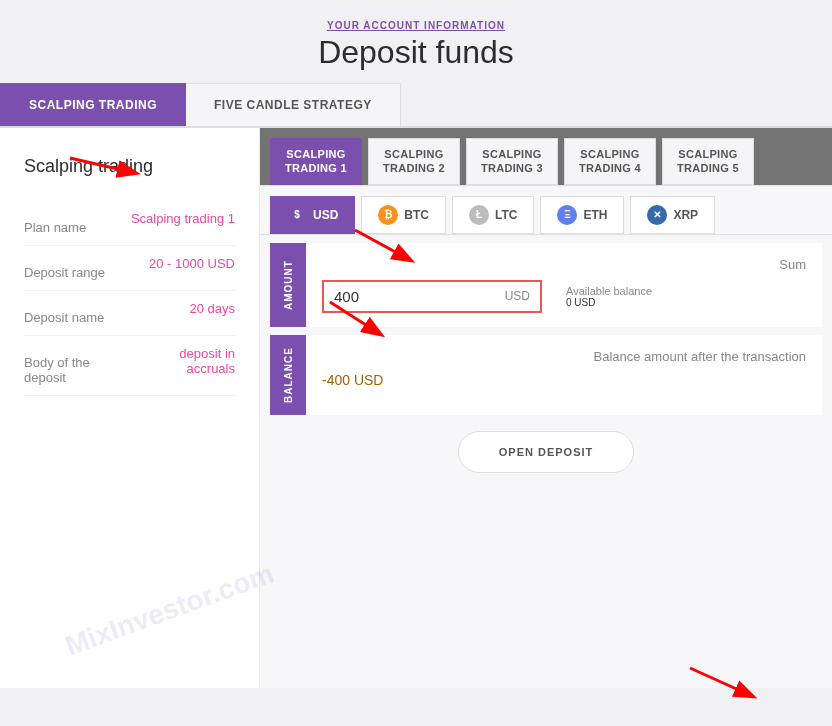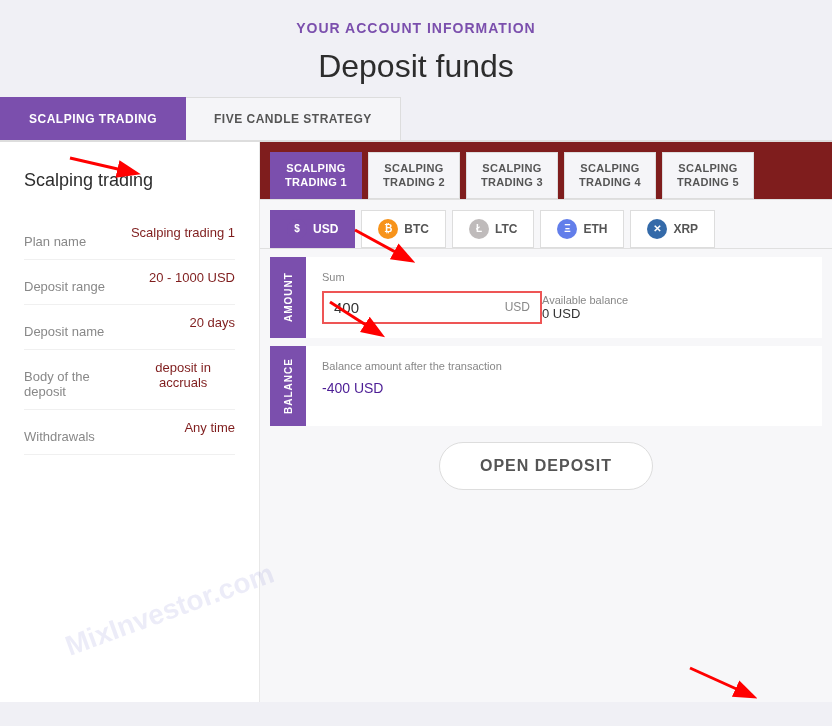--- a/index.html
+++ b/index.html
@@ -16,25 +16,26 @@
       position: relative;
     }
     
     .header {
       text-align: center;
       padding: 20px 0 12px;
       background: #f0f0f5;
     }
     .header-subtitle {
       color: #7b4fad;
-      font-size: 14px;
+      font-size: 10px;
       font-weight: bold;
       letter-spacing: 1px;
       text-transform: uppercase;
-      margin-bottom: 12px;
+      margin-bottom: 3px;
+      text-decoration: underline;
     }
     .header-title {
       font-size: 32px;
       color: #2d2d2d;
       font-weight: 300;
     }
 
     
     .main-tabs {
       display: flex;
@@ -91,22 +92,22 @@
       justify-content: space-between;
       padding: 10px 0;
       border-bottom: 1px solid #f0f0f0;
       font-size: 13px;
     }
     .plan-info-label {
       color: #888;
       margin-top: 9px;
     }
     .plan-info-value {
-      color: #7f1d1d;
-      text-align: center;
+      color: #ec4899;
+      text-align: right;
     }
     .watermark {
       position: absolute;
       bottom: 100px;
       left: 60px;
       font-size: 28px;
       color: rgba(100, 100, 200, 0.12);
       transform: rotate(-20deg);
       font-weight: bold;
       pointer-events: none;
@@ -116,21 +117,21 @@
     
     .right-panel {
       flex: 1;
       padding: 0;
       background: #f7f7f9;
     }
 
     
     .sub-tabs {
       display: flex;
-      background: #7f1d1d;
+      background: #737373;
       border-bottom: 1px solid #e0e0e0;
       padding: 10px 10px 0;
       gap: 6px;
     }
     .sub-tab {
       padding: 8px 14px;
       font-size: 11px;
       font-weight: bold;
       color: #555;
       cursor: pointer;
@@ -209,28 +210,29 @@
       justify-content: center;
       writing-mode: vertical-rl;
       text-orientation: mixed;
       transform: rotate(180deg);
     }
     .section-content {
       flex: 1;
       padding: 14px 16px;
     }
     .section-content-label {
-      font-size: 11px;
+      font-size: 13px;
       color: #888;
       margin-bottom: 8px;
+      text-align: right;
     }
     .amount-row {
       display: flex;
       align-items: center;
-      gap: 0;
+      gap: 24px;
     }
     .amount-input-wrapper {
       display: flex;
       align-items: center;
       border: 2px solid #e55;
       background: #fff;
       padding: 6px 10px;
       flex: 1;
       max-width: 220px;
     }
@@ -244,40 +246,40 @@
     .amount-currency {
       font-size: 12px;
       color: #888;
       margin-left: 8px;
     }
     .available-balance {
       font-size: 11px;
       color: #888;
     }
     .available-balance-value {
-      font-size: 13px;
+      font-size: 10px;
       color: #333;
     }
 
     
     .balance-amount {
       font-size: 14px;
-      color: #4c1d95;
+      color: #a16207;
       margin-top: 8px;
     }
 
     
     .open-deposit-btn {
       display: block;
       margin: 16px auto;
       padding: 14px 40px;
       background: #fff;
       border: 1px solid #ddd;
       border-radius: 30px;
-      font-size: 16px;
+      font-size: 11px;
       font-weight: bold;
       letter-spacing: 1px;
       color: #555;
       cursor: pointer;
       text-transform: uppercase;
     }
     
     .red-arrow {
       position: absolute;
       pointer-events: none;
@@ -312,24 +314,20 @@
           <span class="plan-info-label">Deposit range</span>
           <span class="plan-info-value">20 - 1000 USD</span>
         </div>
         <div class="plan-info-row">
           <span class="plan-info-label">Deposit name</span>
           <span class="plan-info-value">20 days</span>
         </div>
         <div class="plan-info-row">
           <span class="plan-info-label">Body of the deposit</span>
           <span class="plan-info-value">deposit in accruals</span>
-        </div>
-        <div class="plan-info-row">
-          <span class="plan-info-label">Withdrawals</span>
-          <span class="plan-info-value">Any time</span>
         </div>
       </div>
     </div>
 
     <div class="right-panel">
 
       <div class="sub-tabs">
         <div class="sub-tab active">SCALPING<br>TRADING 1</div>
         <div class="sub-tab">SCALPING<br>TRADING 2</div>
         <div class="sub-tab">SCALPING<br>TRADING 3</div>

